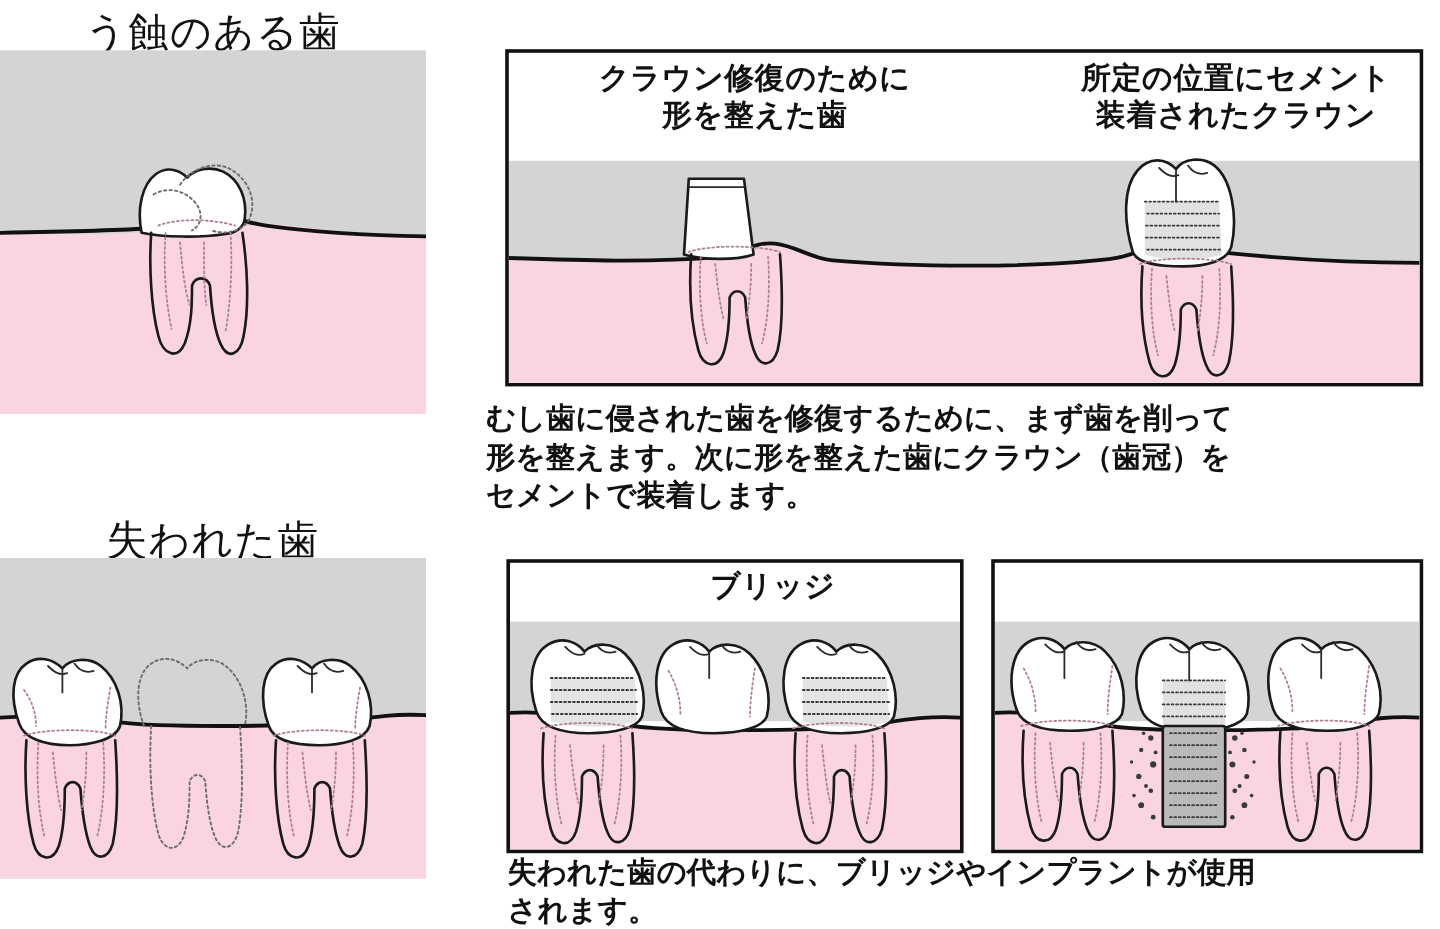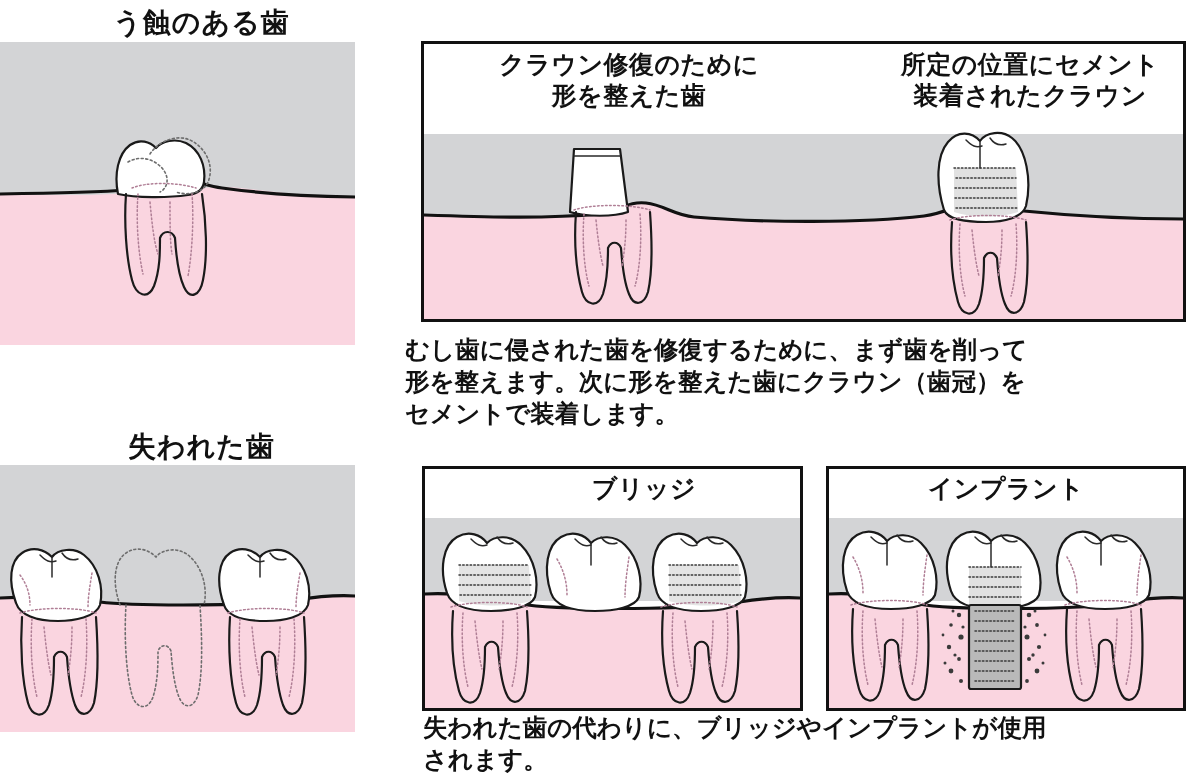--- a/index.html
+++ b/index.html
@@ -9,27 +9,26 @@
     background:#ffffff;
     font-family:"Liberation Sans","DejaVu Sans",sans-serif;
     overflow:hidden;
     position:relative;
   }
   .stage{position:relative;width:1200px;height:774px;}
 
   
   .fig-title{
     position:absolute;
-    font-size:28px;
-    font-weight:700;
+    font-size:34px;
+    font-weight:400;
     color:#111111;
     letter-spacing:1px;
     white-space:nowrap;
     text-align:center;
-    margin-left:24px;
   }
   #title-caries{left:0;top:4px;width:355px;}
   #title-missing{left:0;top:428px;width:355px;}
 
   
   .plain-panel{
     position:absolute;
     overflow:hidden;
     background:#d3d4d6;
   }
@@ -52,21 +51,20 @@
   .panel-label{
     position:absolute;
     z-index:6;
     font-size:25px;
     font-weight:700;
     color:#111111;
     line-height:1.22;
     text-align:center;
     white-space:pre-line;
     letter-spacing:0.5px;
-    font-family:Liberation Serif, serif;
   }
   #label-prepared{left:444px;top:50px;width:370px;}
   #label-cemented{left:850px;top:50px;width:360px;}
   #label-bridge{left:426px;top:474px;width:436px;}
   #label-implant{left:830px;top:474px;width:352px;}
 
   
   .caption{
     position:absolute;
     font-size:24.5px;
@@ -520,18 +518,17 @@
             C315,196 314,168 312,140"></path>
       <path class="dot-mauve" d="M248,142 C246,168 248,196 253,216"></path>
       <path class="dot-mauve" d="M302,142 C304,168 302,196 297,216"></path>
       <path class="dot-mauve" d="M236,136 C254,130 298,130 312,136"></path>
       <path class="dot-mauve" d="M260,150 C262,170 264,186 267,198"></path>
       <path class="dot-mauve" d="M288,150 C288,170 286,186 284,198"></path>
     </svg>
   </div>
 
   <div class="panel-label" id="label-bridge">ブリッジ</div>
-  <div class="panel-label" id="label-implant">インプラント</div>
 
   <div class="caption" id="caption-replace">失われた歯の代わりに、ブリッジやインプラントが使用
 されます。</div>
 
 </div>
 
 </body></html>

